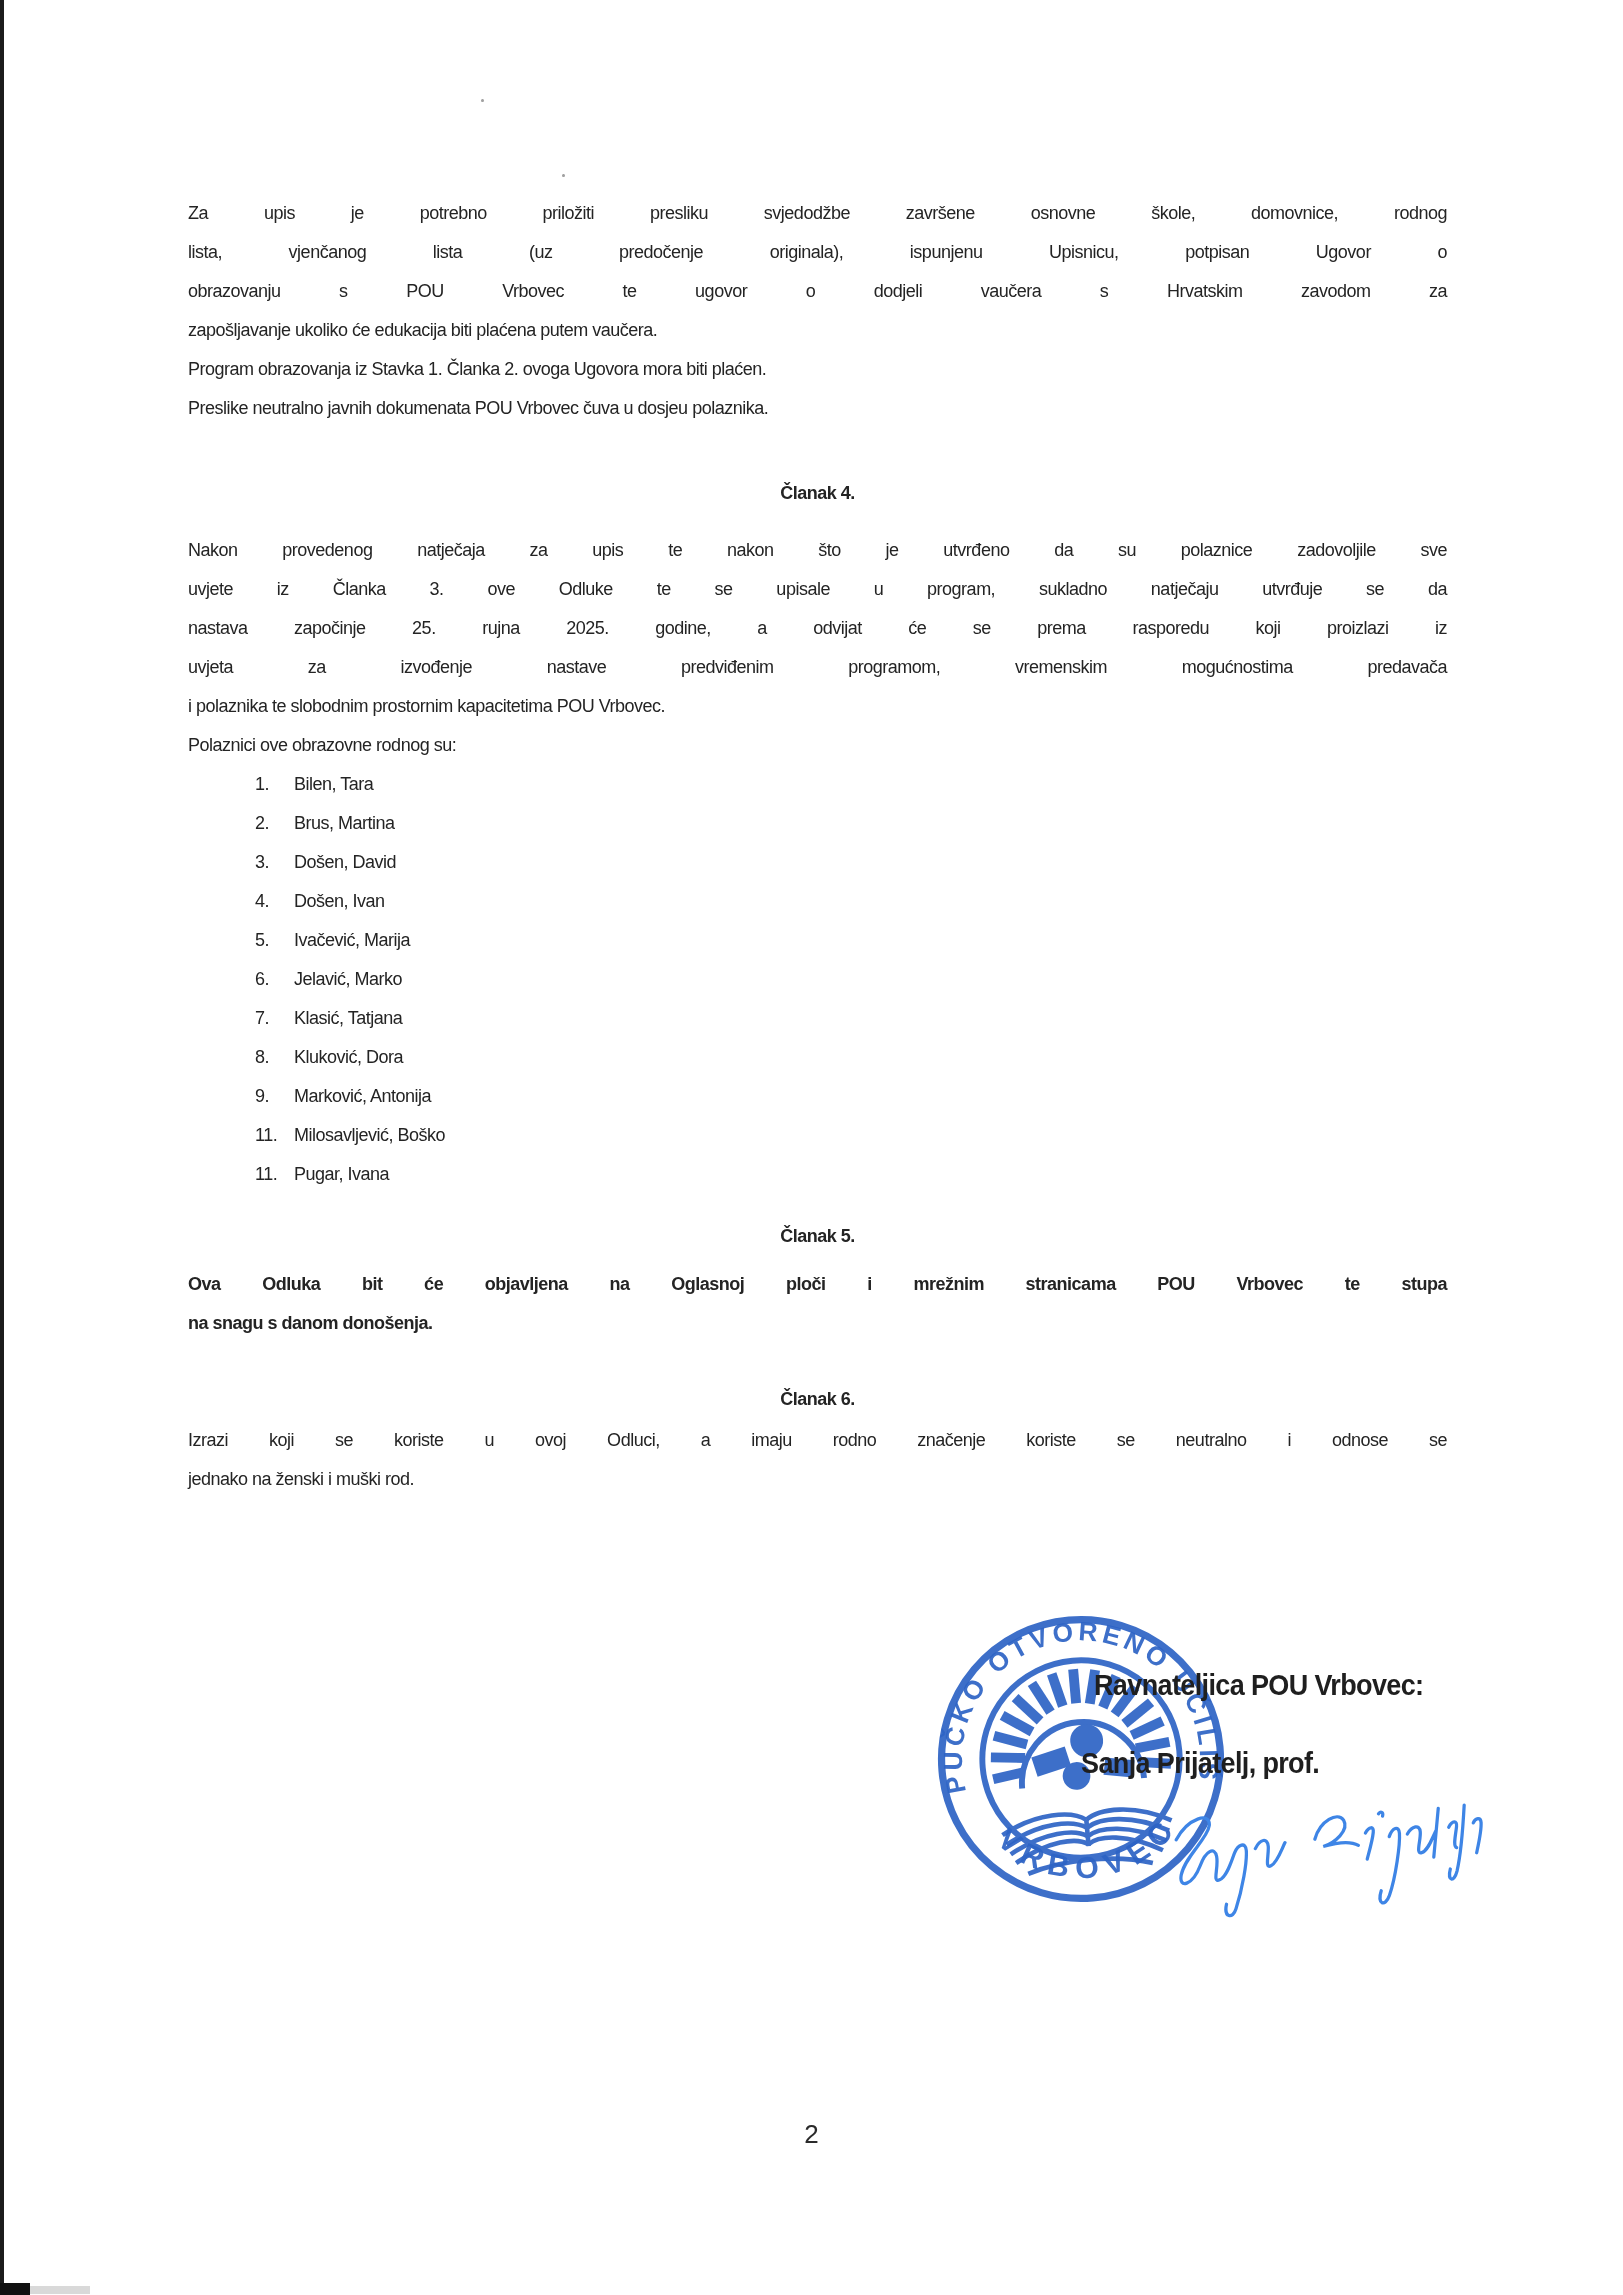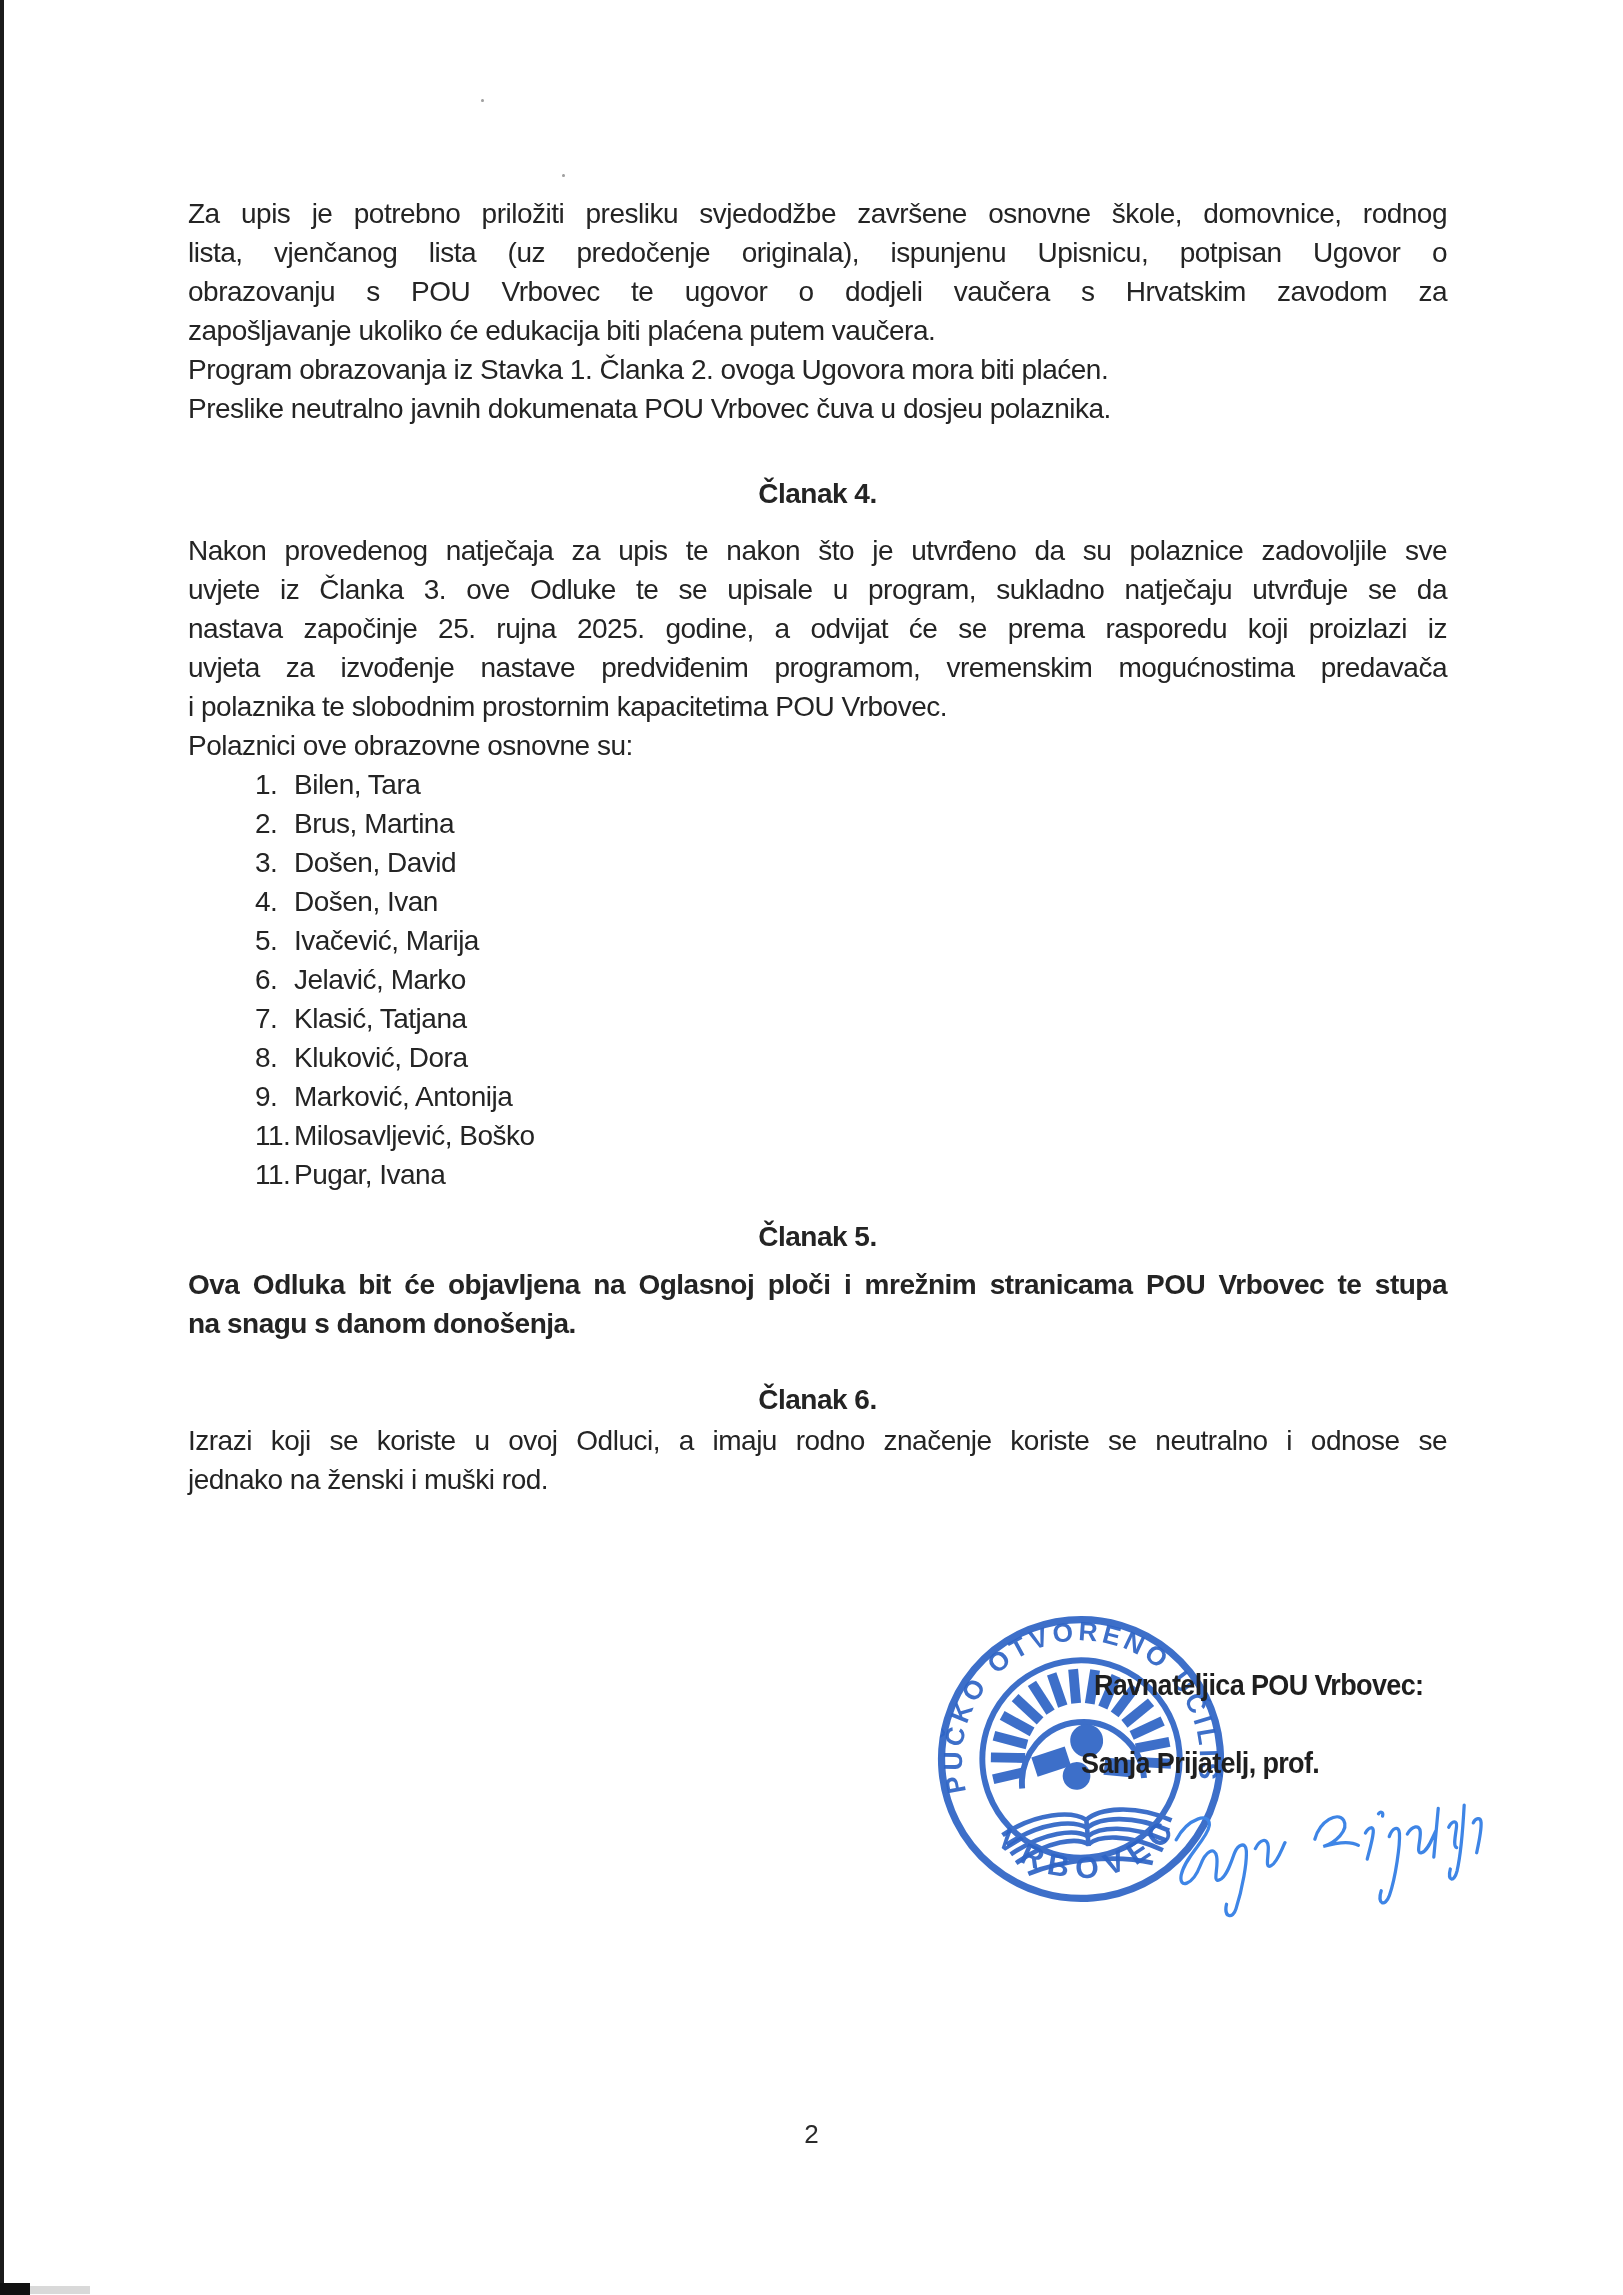--- a/index.html
+++ b/index.html
@@ -12,21 +12,21 @@
     overflow:hidden;
   }
   
   .edge-line{position:absolute;left:0;top:0;width:3.9px;height:2295px;background:#1c1c1c;}
   .corner-mark{position:absolute;left:0;top:2283px;width:30px;height:12.4px;background:#111;}
   .corner-smudge{position:absolute;left:30px;top:2286px;width:60px;height:7.9px;background:#b9b9b9;opacity:.55;}
   .speck{position:absolute;width:2.6px;height:3.3px;background:#8a8a8a;border-radius:50%;opacity:.8;}
 
   .content{
     position:absolute;left:188px;top:194px;width:1259px;
-    font-size:28px;line-height:39px;letter-spacing:-0.5px;color:#242424;
+    font-size:18px;line-height:39px;letter-spacing:-0.5px;color:#242424;
   }
   .tline{width:100%;}
   .just{text-align:justify;text-align-last:justify;}
   .heading{font-weight:700;text-align:center;text-align-last:center;}
   .h4{margin-top:46px;}
   .h5{margin-top:23px;}
   .h6{margin-top:37px;}
   .after-h4{margin-top:18.3px;}
   .after-h5{margin-top:9.2px;font-weight:bold;}
   .after-h6{margin-top:2px;}
@@ -80,21 +80,21 @@
     <div class="tline heading h4">Članak 4.</div>
 
     <div class="after-h4">
       <div class="tline just">Nakon provedenog natječaja za upis te nakon što je utvrđeno da su polaznice zadovoljile sve</div>
       <div class="tline just">uvjete iz Članka 3. ove Odluke te se upisale u program, sukladno natječaju utvrđuje se da</div>
       <div class="tline just">nastava započinje 25. rujna 2025. godine, a odvijat će se prema rasporedu koji proizlazi iz</div>
       <div class="tline just">uvjeta za izvođenje nastave predviđenim programom, vremenskim mogućnostima predavača</div>
       <div class="tline">i polaznika te slobodnim prostornim kapacitetima POU Vrbovec.</div>
     </div>
 
-    <div class="tline">Polaznici ove obrazovne osnovne su:</div>
+    <div class="tline">Polaznici ove obrazovne rodnog su:</div>
 
     <div class="list">
       <div class="list-row">
           <span class="list-num">1.</span>
           <span class="list-name">Bilen, Tara</span>
         </div>
       <div class="list-row">
           <span class="list-num">2.</span>
           <span class="list-name">Brus, Martina</span>
         </div>

